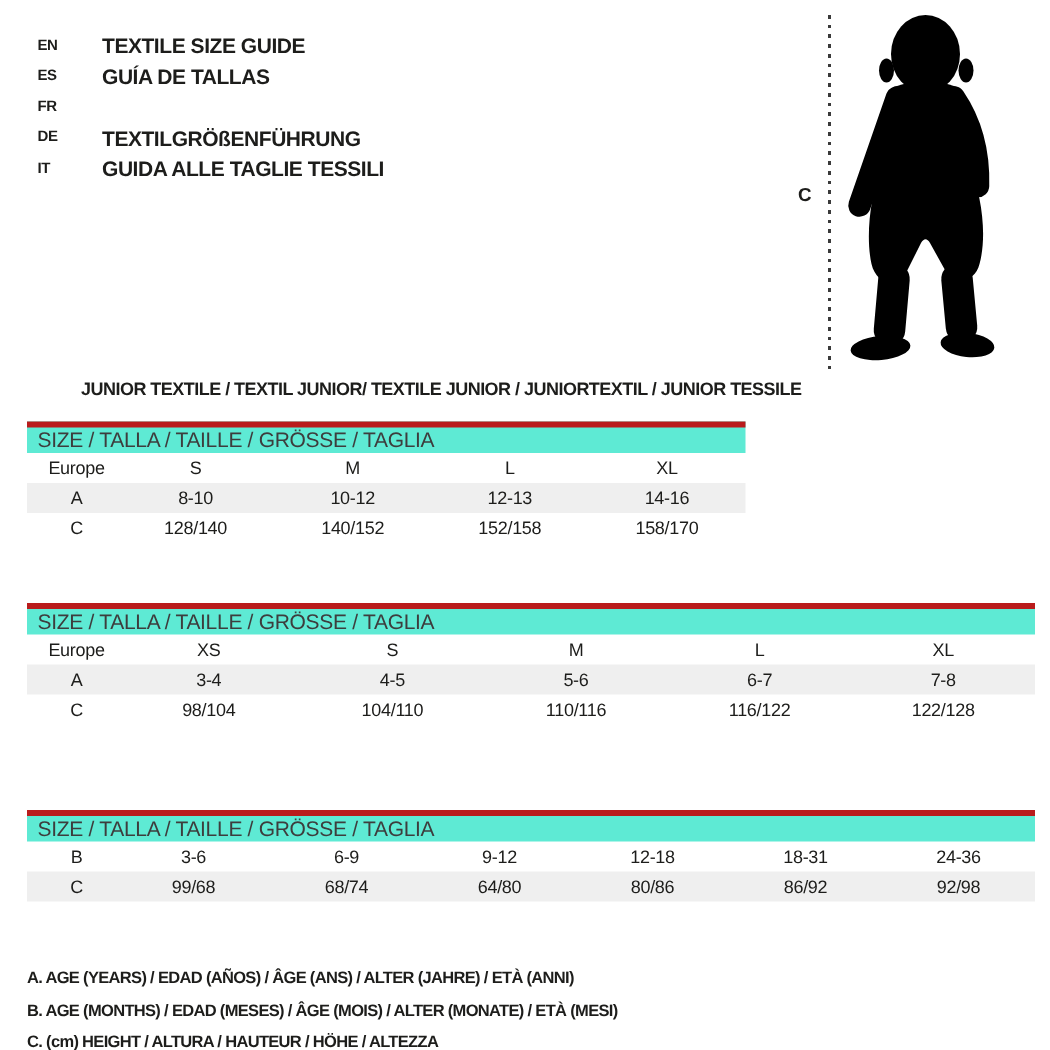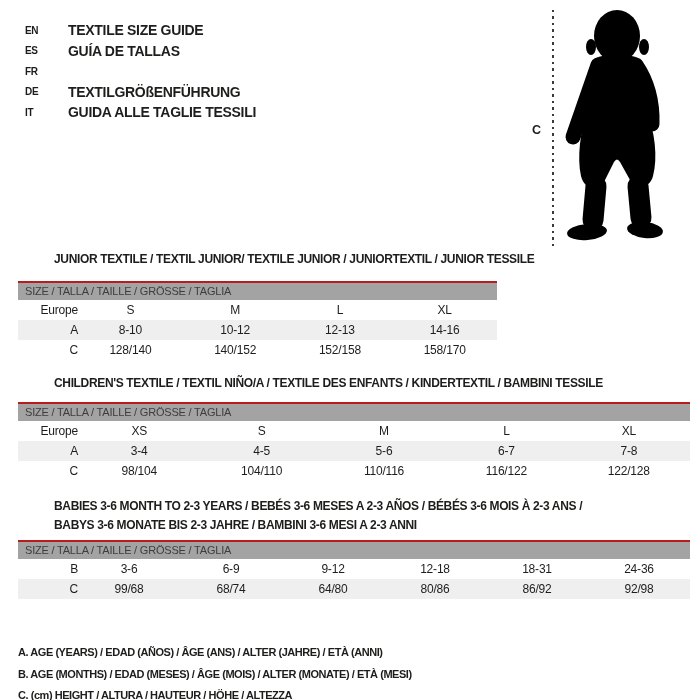--- a/index.html
+++ b/index.html
@@ -14,26 +14,26 @@
   .lang-label{font-weight:bold;font-size:14px;letter-spacing:-0.3px;white-space:nowrap;}
   
   .measure-line{position:absolute;left:552px;top:10px;width:2px;height:236px;
     background:repeating-linear-gradient(to bottom,#3a3a3a 0 2.5px,transparent 2.5px 6.5px);}
   .measure-label{position:absolute;left:532px;top:123px;font-weight:bold;font-size:12.5px;}
   .figure-svg{position:absolute;left:560px;top:8px;}
   
   .tbl{position:absolute;}
   .tbl-title{position:absolute;left:18px;font-weight:bold;font-size:12px;letter-spacing:-0.35px;
     line-height:18.5px;white-space:nowrap;margin-left:36px;}
-  .size-bar{height:17px;border-top:2px solid #b91c1c;background:#a3a3a3;color:#3d3d3d;
-    font-size:11px;letter-spacing:-0.2px;line-height:17px;padding-left:7px;}
+  .size-bar{height:17px;border-top:4px solid #b91c1c;background:#5eead4;color:#3d3d3d;
+    font-size:14px;letter-spacing:-0.2px;line-height:17px;padding-left:7px;}
   .trow{display:grid;height:20px;align-items:center;font-size:12px;letter-spacing:-0.2px;}
   .trow.shaded{background:#efefef;}
   .tcell{text-align:center;}
-  .tcell.label{text-align:right;padding-left:6px;}
+  .tcell.label{text-align:center;padding-left:6px;}
   
   .footnotes{position:absolute;left:18px;top:642px;}
   .footnote{height:21.5px;font-weight:bold;font-size:11px;letter-spacing:-0.45px;
     line-height:21.5px;white-space:nowrap;}
 </style>
 </head>
 <body>
 
 <div class="sheet">
 
@@ -98,21 +98,20 @@
         <div class="trow" style="grid-template-columns: 60px repeat(4, 1fr);">
           <span class="tcell label">C</span>
           <span class="tcell">128/140</span>
           <span class="tcell">140/152</span>
           <span class="tcell">152/158</span>
           <span class="tcell">158/170</span>
         </div>
       </div>
   </div>
 
-  <div class="tbl-title" style="top:374px;">CHILDREN'S TEXTILE / TEXTIL NIÑO/A / TEXTILE DES ENFANTS / KINDERTEXTIL / BAMBINI TESSILE</div>
   <div class="tbl" style="left:18px;top:402px;width:672px;">
     <div class="size-bar">SIZE / TALLA / TAILLE / GRÖSSE / TAGLIA</div>
     <div>
         <div class="trow" style="grid-template-columns: 60px repeat(5, 1fr);">
           <span class="tcell label">Europe</span>
           <span class="tcell">XS</span>
           <span class="tcell">S</span>
           <span class="tcell">M</span>
           <span class="tcell">L</span>
           <span class="tcell">XL</span>
@@ -129,24 +128,20 @@
           <span class="tcell label">C</span>
           <span class="tcell">98/104</span>
           <span class="tcell">104/110</span>
           <span class="tcell">110/116</span>
           <span class="tcell">116/122</span>
           <span class="tcell">122/128</span>
         </div>
       </div>
   </div>
 
-  <div class="tbl-title" style="top:497px;">
-    <div>BABIES 3-6 MONTH TO 2-3 YEARS / BEBÉS 3-6 MESES A 2-3 AÑOS / BÉBÉS 3-6 MOIS À 2-3 ANS /</div>
-    <div>BABYS 3-6 MONATE BIS 2-3 JAHRE / BAMBINI 3-6 MESI A 2-3 ANNI</div>
-  </div>
   <div class="tbl" style="left:18px;top:540px;width:672px;">
     <div class="size-bar">SIZE / TALLA / TAILLE / GRÖSSE / TAGLIA</div>
     <div>
         <div class="trow" style="grid-template-columns: 60px repeat(6, 1fr);">
           <span class="tcell label">B</span>
           <span class="tcell">3-6</span>
           <span class="tcell">6-9</span>
           <span class="tcell">9-12</span>
           <span class="tcell">12-18</span>
           <span class="tcell">18-31</span>

